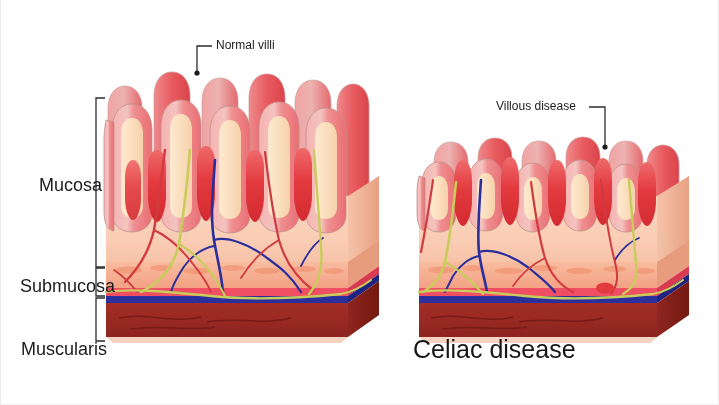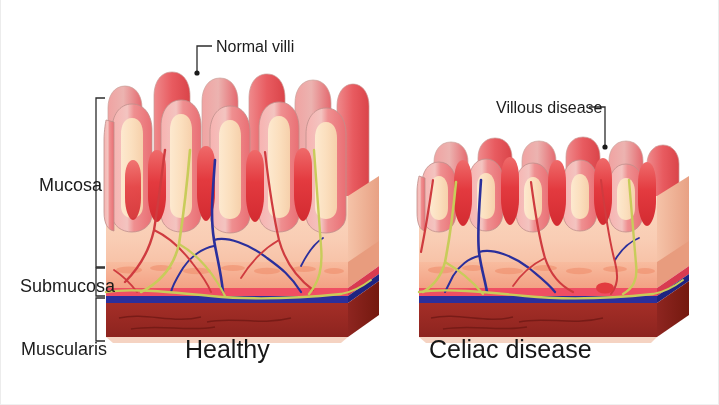--- a/index.html
+++ b/index.html
@@ -19,30 +19,30 @@
   svg#scene{position:absolute;left:0;top:0;width:719px;height:405px;display:block;}
 
   .lbl{
     position:absolute;
     color:#1b1b1b;
     font-family:"Liberation Sans",sans-serif;
     white-space:nowrap;
     line-height:1;
   }
   .layer-lbl{font-size:18px;}
-  .callout-lbl{font-size:16px;}
+  .callout-lbl{font-size:12px;}
   .caption{font-size:25px;color:#161616;}
 
   #lbl-mucosa{left:38px;top:176px;}
   #lbl-submucosa{left:19px;top:277px;}
   #lbl-muscularis{left:20px;top:308px;margin-top:32px;}
   #lbl-normal-villi{left:215px;top:39px;}
   #lbl-villous-atrophy{left:495px;top:100px;}
   #cap-healthy{left:184px;top:337px;}
-  #cap-celiac{left:428px;top:337px;}
+  #cap-celiac{left:412px;top:337px;}
 </style>
 </head>
 <body>
 
 <div id="figure">
 
   <svg id="scene" viewBox="0 0 719 405">
     <defs>
 
       <linearGradient id="vilLight" x1="0" y1="0" x2="1" y2="0">
@@ -353,17 +353,16 @@
   <div class="lbl layer-lbl" id="lbl-mucosa">Mucosa</div>
 
   <div class="lbl layer-lbl" id="lbl-submucosa">Submucosa</div>
 
   <div class="lbl layer-lbl" id="lbl-muscularis">Muscularis</div>
 
   <div class="lbl callout-lbl" id="lbl-normal-villi">Normal villi</div>
 
   <div class="lbl callout-lbl" id="lbl-villous-atrophy">Villous disease</div>
 
-  <div class="lbl caption" id="cap-healthy">Healthy</div>
 
   <div class="lbl caption" id="cap-celiac">Celiac disease</div>
 
 </div>
 
 </body></html>

